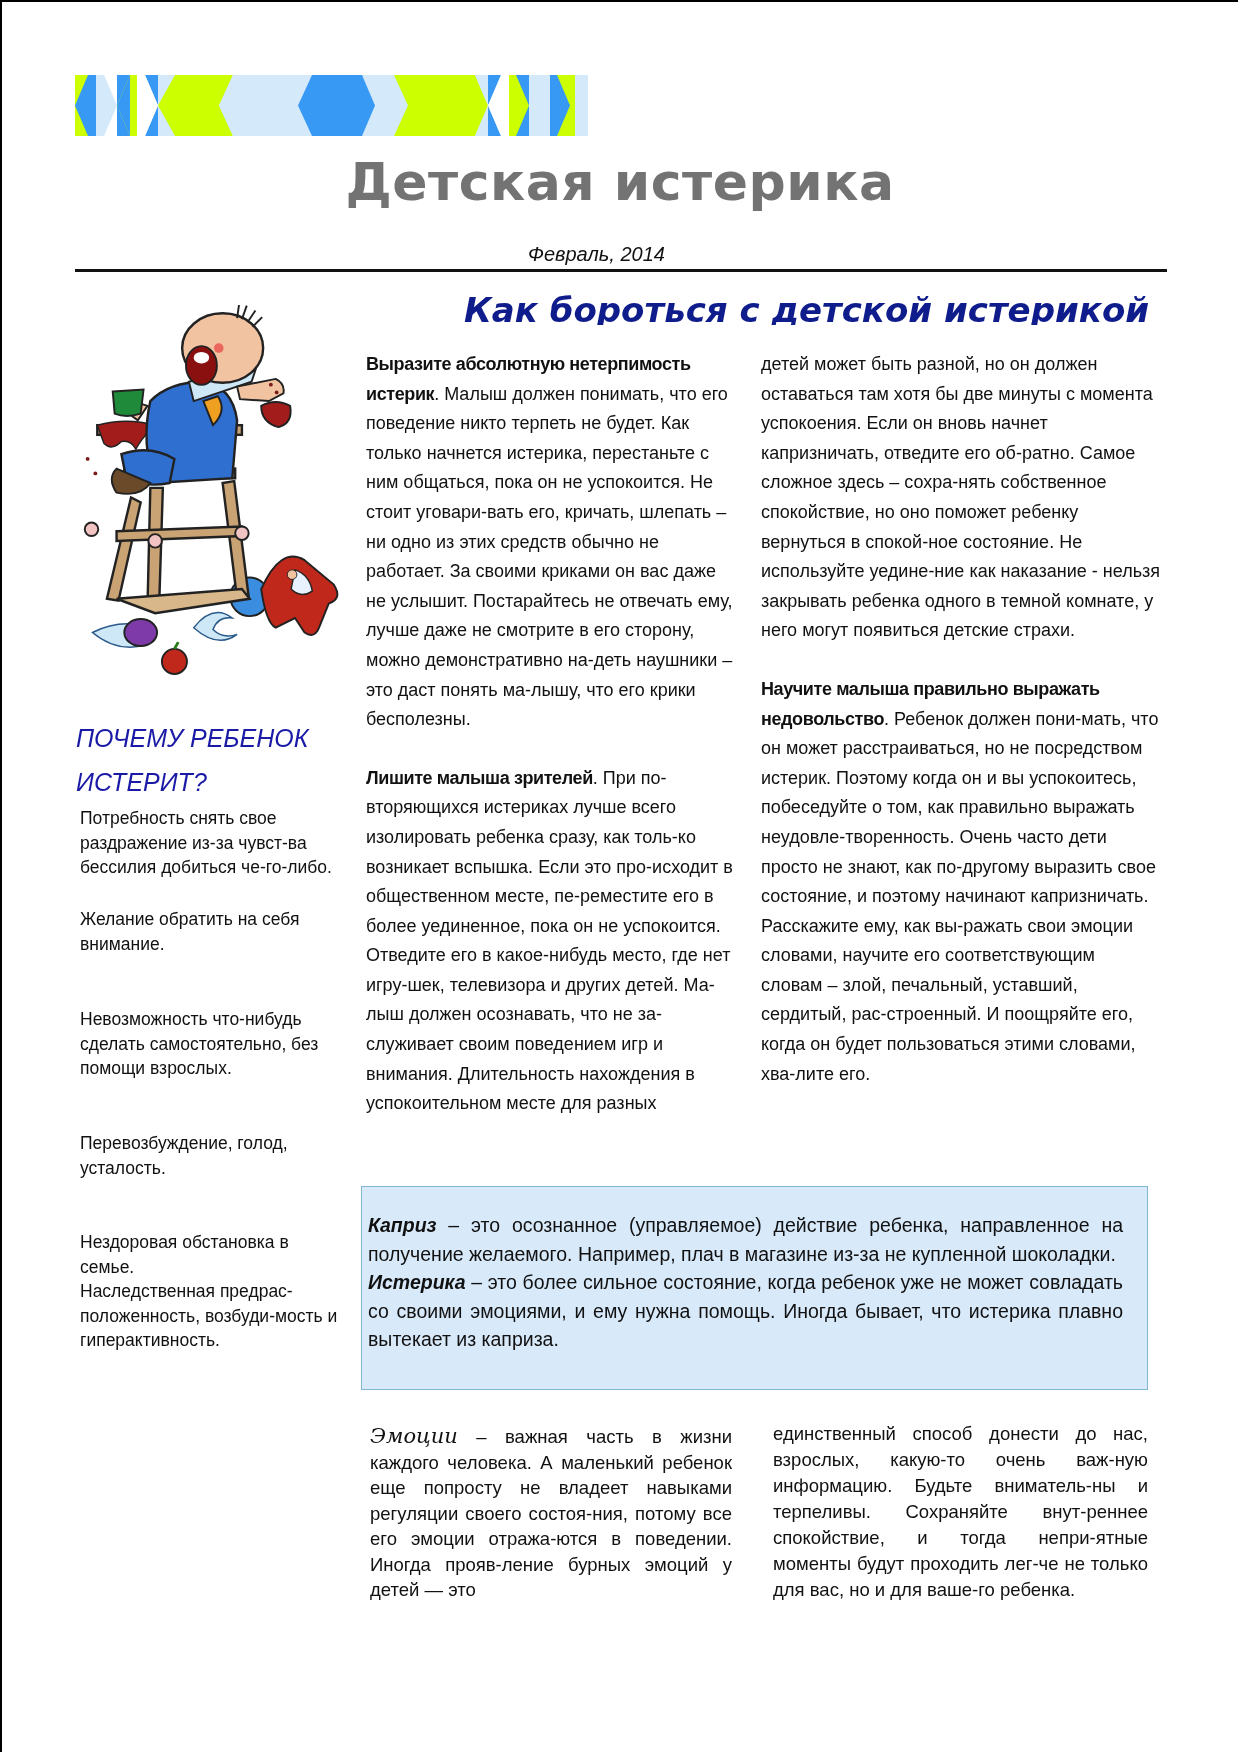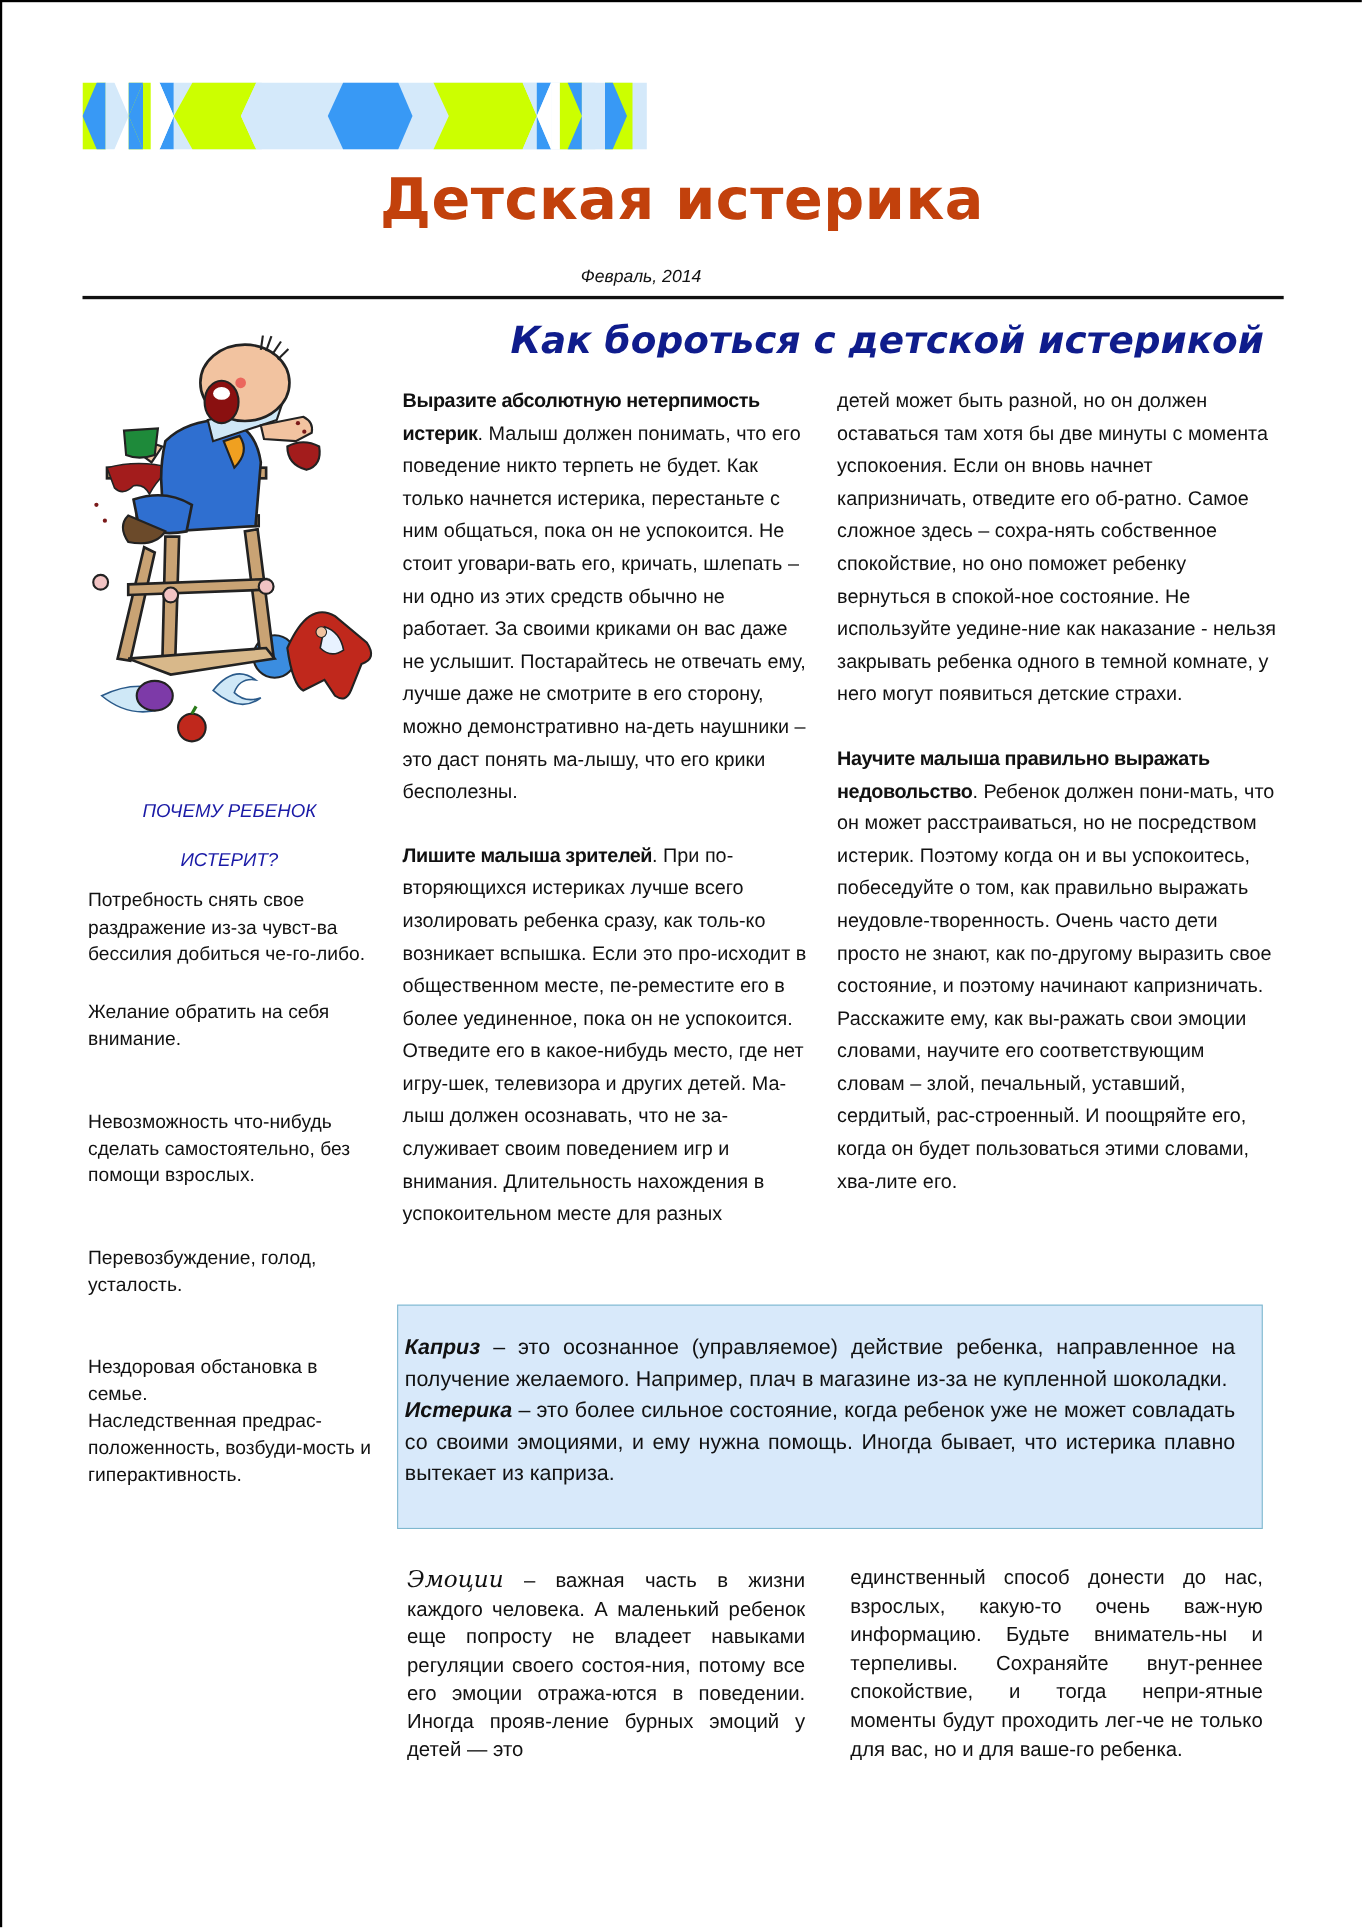--- a/index.html
+++ b/index.html
@@ -3,29 +3,29 @@
 <meta charset="utf-8">
 <style>
   html, body { margin: 0; padding: 0; background: #ffffff; }
   body { width: 1240px; height: 1754px; position: relative; overflow: hidden;
          font-family: "Liberation Sans", "DejaVu Sans", sans-serif; color: #111; }
   .page-border { position: absolute; left: 0; top: 0; width: 1238px; height: 1752px;
          border-left: 2px solid #000; border-top: 2px solid #000; box-sizing: border-box; }
   .banner { position: absolute; left: 75px; top: 75px; width: 1092px; height: 61px; }
   .title { position: absolute; left: 0; width: 1240px; top: 152px; text-align: center;
          font-family: "DejaVu Sans", sans-serif; font-weight: bold; font-size: 52px;
-         color: #c2410c; letter-spacing: 0.5px; }
-  .date { position: absolute; left: 528px; top: 243px; font-style: italic; font-size: 16px; color: #111; }
+         color: #737373; letter-spacing: 0.5px; }
+  .date { position: absolute; left: 528px; top: 243px; font-style: italic; font-size: 20px; color: #111; }
   .rule { position: absolute; left: 75px; top: 269px; width: 1092px; height: 3px; background: #111; }
   .headline { position: absolute; left: 464px; top: 289px; height: 36px; overflow: hidden;
          font-family: "DejaVu Sans", sans-serif; font-weight: bold; font-style: italic;
          font-size: 34px; color: #0f1c8c; white-space: nowrap; line-height: 42px; }
   .illustration { position: absolute; left: 78px; top: 305px; width: 270px; height: 385px; }
-  .why-title { position: absolute; left: 76px; top: 716px; width: 265px; text-align: center;
-         font-style: italic; font-size: 17px; color: #1a1aa6; line-height: 44px; }
+  .why-title { position: absolute; left: 76px; top: 716px; width: 265px; text-align: left;
+         font-style: italic; font-size: 25px; color: #1a1aa6; line-height: 44px; }
   .causes { position: absolute; left: 80px; top: 806px; width: 265px; }
   .cause { font-size: 17.5px; line-height: 24.5px; margin: 0; }
   .col { position: absolute; font-size: 18px; line-height: 29.6px; }
   .col p { margin: 0; }
   .col-1 { left: 366px; top: 350px; width: 372px; }
   .col-2 { left: 761px; top: 350px; width: 400px; }
   .lead { font-weight: bold; letter-spacing: -0.4px; }
   .gap { height: 29px; }
   .defbox { position: absolute; left: 361px; top: 1186px; width: 787px; height: 204px;
          background: #d8e9fa; border: 1px solid #7fb8cf; box-sizing: border-box;

